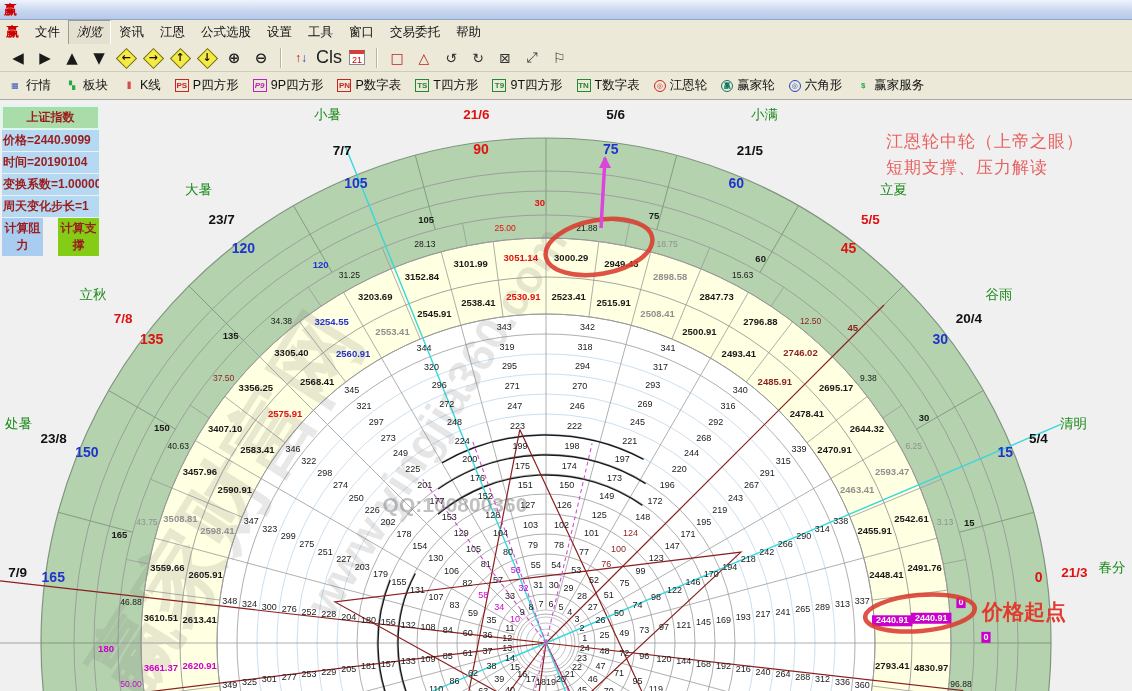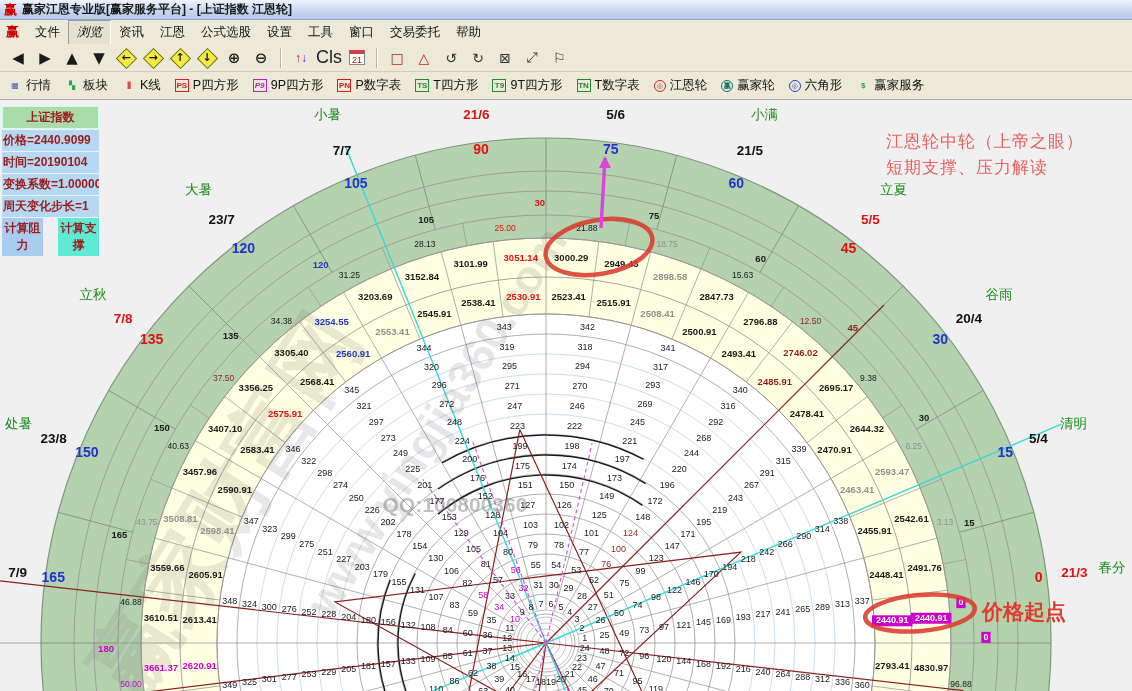--- a/index.html
+++ b/index.html
@@ -47,33 +47,32 @@
   
   .chart{position:absolute;left:0;top:100px;width:1132px;height:591px;background:#f0f0f0;overflow:hidden;}
   .chart svg{position:absolute;left:0;top:0;}
   
   .panel{position:absolute;left:2px;top:6px;width:97px;font-size:12px;font-weight:bold;z-index:5;}
   .panel .hdr{background:#aadcaa;color:#9b1c1c;text-align:center;padding:2px 0;border:1px solid #cfe;margin-bottom:1px;}
   .panel .row{background:#b5d9f2;color:#9b1c1c;padding:2px 1px;margin-bottom:1px;white-space:nowrap;overflow:hidden;}
   .panel .btns{display:flex;gap:15px;}
   .panel .btn{flex:1;text-align:center;padding:2px 0;color:#9b1c1c;}
   .panel .btn.blue{background:#a8cdf0;}
-  .panel .btn.green{background:#5eead4;}
+  .panel .btn.green{background:#84cc16;}
   .anno{position:absolute;color:#e86060;font-size:17px;letter-spacing:1px;z-index:6;white-space:nowrap;}
   .anno2{position:absolute;color:#e23b2e;font-size:21px;font-weight:bold;z-index:6;white-space:nowrap;}
   text{font-family:"Liberation Sans","DejaVu Sans",sans-serif;}
 </style>
 </head>
 <body>
 
 <div class="app">
 
   <div class="titlebar">
     <span class="win-icon">赢</span>
-    <span>赢家江恩专业版[赢家服务平台] - [上证指数 江恩轮]</span>
   </div>
 
   <div class="menubar">
     <span class="menu-logo">赢</span>
 
   <span class="menu-item">文件</span>
       <span class="menu-item active">浏览</span>
       <span class="menu-item">资讯</span>
       <span class="menu-item">江恩</span>
       <span class="menu-item">公式选股</span>

